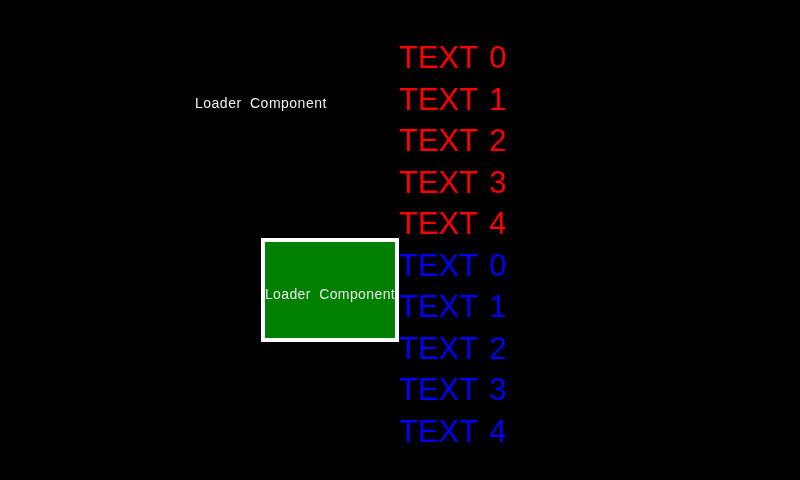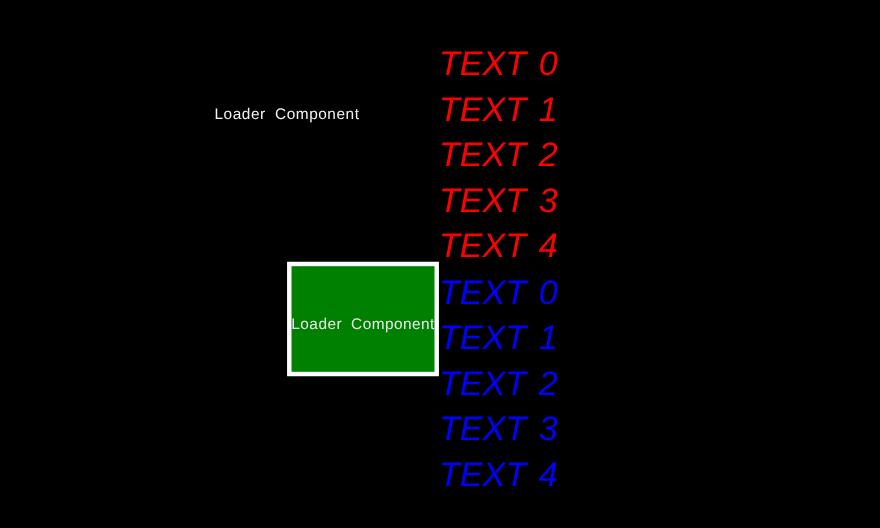--- a/index.html
+++ b/index.html
@@ -53,21 +53,20 @@
     white-space: nowrap;
   }
   .text-list.red  { top: 37px; }
   .text-list.blue { top: 244.5px; }
   .text-item {
     height: 41.5px;
     line-height: 41.5px;
     font-size: 31px;
     letter-spacing: 0px;
     word-spacing: 3px;
-    font-style: italic;
   }
   .red  .text-item { color: #ff0000; }
   .blue .text-item { color: #0000ff; }
 </style>
 </head>
 <body>
 
 <div id="screen">
 
   <div class="loader-label">Loader Component</div>

